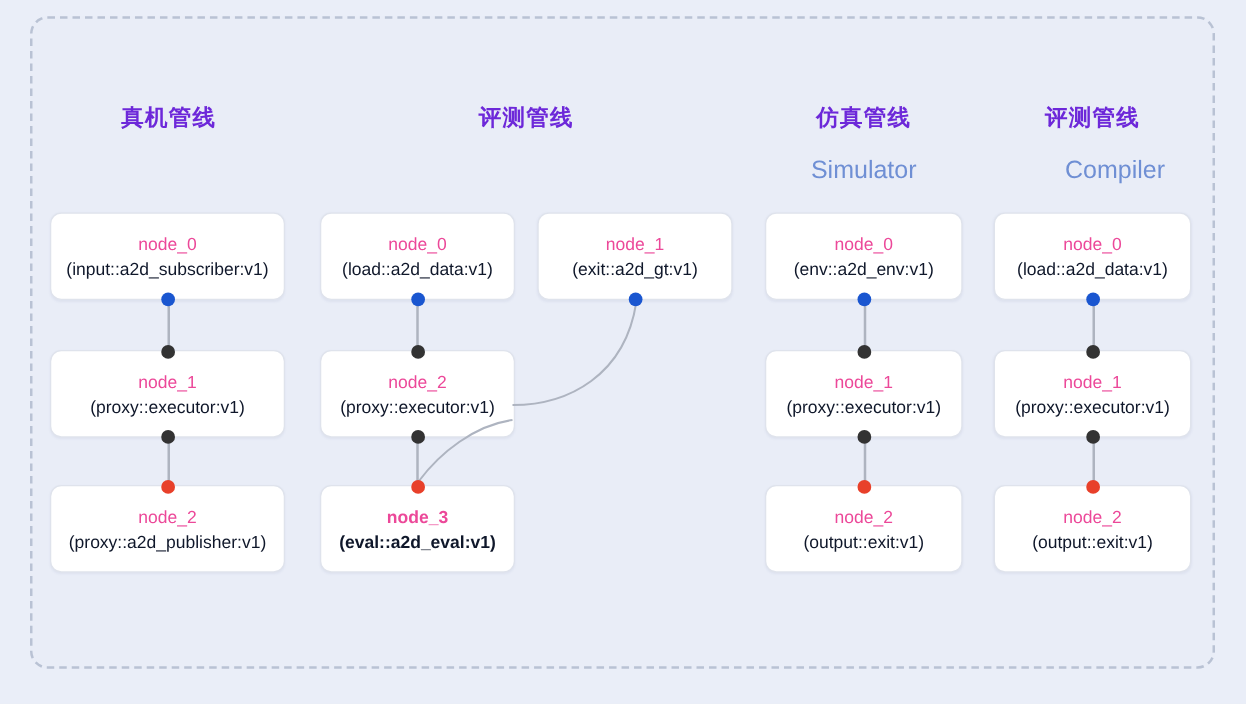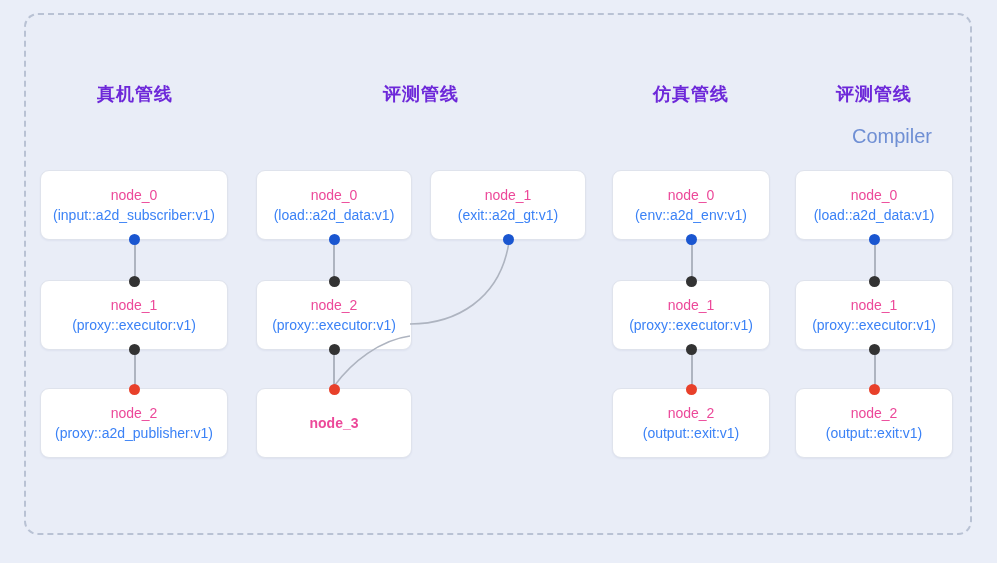--- a/index.html
+++ b/index.html
@@ -58,21 +58,21 @@
     align-items: center;
     justify-content: center;
   }
   .node-title {
     font-size: 14px;
     color: #ec4899;
     line-height: 20px;
   }
   .node-sub {
     font-size: 14px;
-    color: #3b82f6;
+    color: #0f172a;
     line-height: 20px;
   }
   .port {
     position: absolute;
     width: 11px;
     height: 11px;
     border-radius: 50%;
     z-index: 6;
   }
   .port-blue  { background: #1a56d0; }
@@ -99,20 +99,21 @@
 
 <div id="canvas">
 
   <div id="panel"></div>
 
   <div class="col-title-cn" style="left:40px; top:62px; width:190px;">真机管线</div>
 
   <div class="col-title-cn" style="left:256px; top:62px; width:330px;">评测管线</div>
 
   <div class="col-title-cn" style="left:612px; top:62px; width:158px;">仿真管线</div>
+  <div class="col-title-en" style="left:612px; top:125px; width:158px;">Simulator</div>
 
   <div class="col-title-cn" style="left:795px; top:62px; width:158px;">评测管线</div>
   <div class="col-title-en" style="left:813px; top:125px; width:158px;">Compiler</div>
 
   <svg class="curves" viewBox="0 0 997 563">
     <path d="M 509,242 C 500,300 455,324 410,324" fill="none" stroke="#aeb4c0" stroke-width="1.6"></path>
     <path d="M 410,336 C 380,340 352,362 335,385" fill="none" stroke="#aeb4c0" stroke-width="1.6"></path>
   </svg>
 
   <div class="edge-line" style="left:133.5px; top:240px; height:40px;"></div>
@@ -154,20 +155,21 @@
 
   <div class="node" style="left:256px; top:280px; width:156px; height:70px;">
     <div class="node-title">node_2</div>
     <div class="node-sub">(proxy::executor:v1)</div>
     <div class="port port-black" style="left:50%; margin-left:-5.5px; top:-5.5px;"></div>
     <div class="port port-black" style="left:50%; margin-left:-5.5px; bottom:-5.5px;"></div>
   </div>
 
   <div class="node" style="left:256px; top:388px; width:156px; height:70px;font-weight:bold;">
     <div class="node-title">node_3</div>
+    <div class="node-sub">(eval::a2d_eval:v1)</div>
     <div class="port port-red" style="left:50%; margin-left:-5.5px; top:-5.5px;"></div>
   </div>
 
   <div class="edge-line" style="left:690.5px; top:240px; height:40px;"></div>
   <div class="edge-line" style="left:690.5px; top:347px; height:40px;"></div>
 
   <div class="node" style="left:612px; top:170px; width:158px; height:70px;">
     <div class="node-title">node_0</div>
     <div class="node-sub">(env::a2d_env:v1)</div>
     <div class="port port-blue" style="left:50%; margin-left:-5.5px; bottom:-5.5px;"></div>

